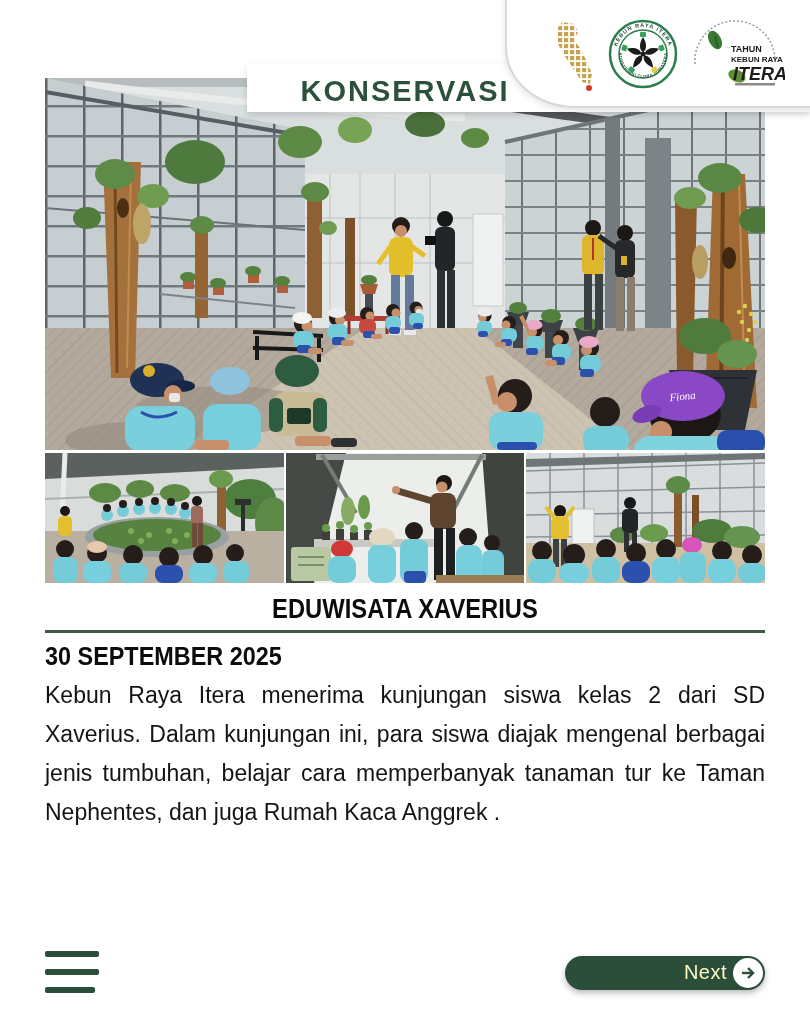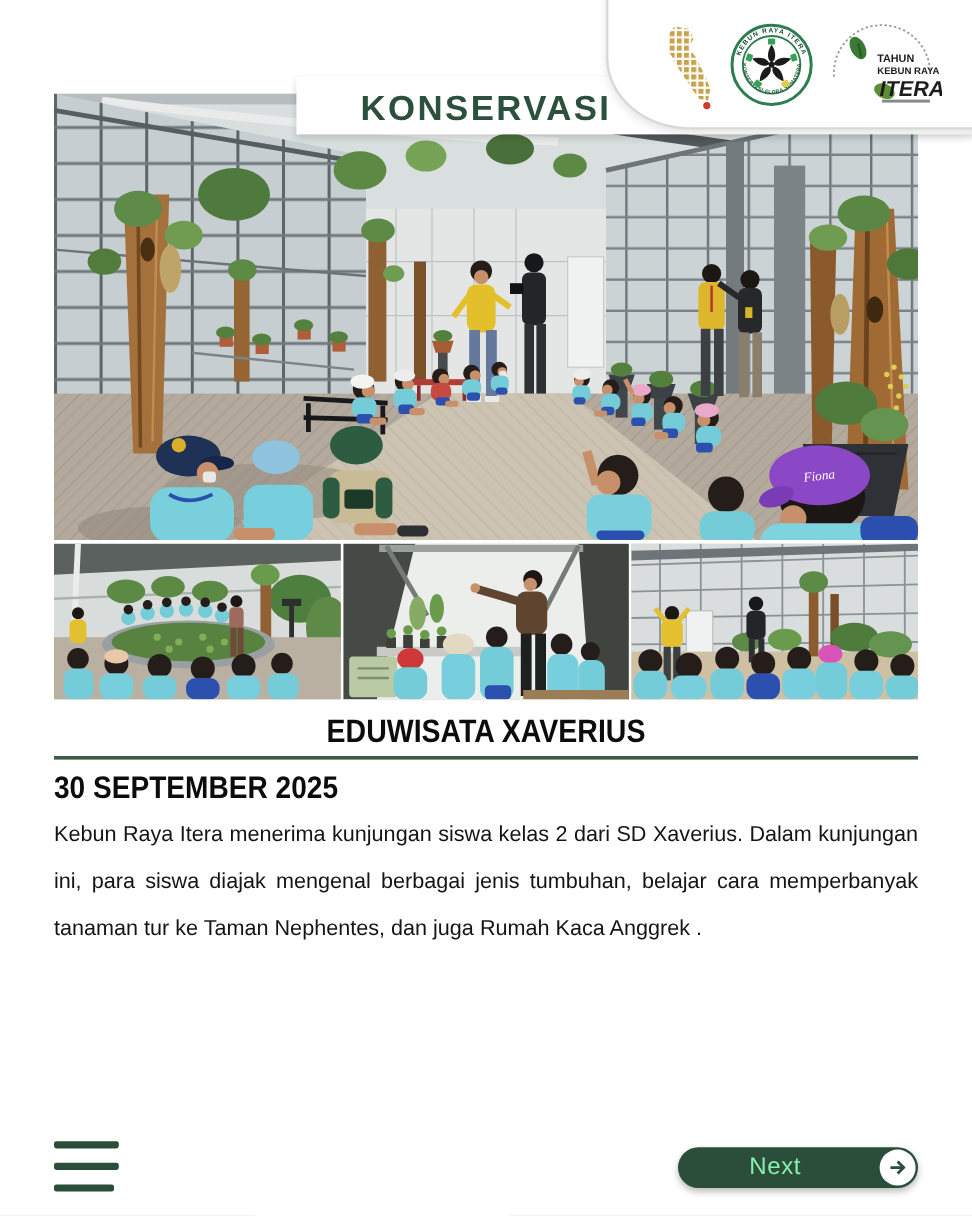--- a/index.html
+++ b/index.html
@@ -47,39 +47,39 @@
   .divider {
     position:absolute; left:45px; top:630px; width:720px; height:3px;
     background:#3c5c45; border:none;
   }
   .article-date {
     position:absolute; left:45px; top:641px; font-size:26px; font-weight:bold;
     color:#0c0c0c; transform:scaleX(.9); transform-origin:left center;
   }
   .article-body {
     position:absolute; left:45px; top:676px; width:720px;
-    font-size:18px; line-height:39px; color:#141414; text-align:justify;
+    font-size:23px; line-height:39px; color:#141414; text-align:justify;
   }
   
   .hamburger {
     position:absolute; left:45px; top:951px; width:56px; height:42px;
     cursor:pointer; display:flex; flex-direction:column; justify-content:space-between;
   }
   .hamburger span { display:block; height:6px; border-radius:2px; background:#2b4e3b; }
   .hamburger span:nth-child(1){ width:54px; }
   .hamburger span:nth-child(2){ width:54px; }
   .hamburger span:nth-child(3){ width:50px; }
   .next-btn {
     position:absolute; left:565px; top:956px; width:200px; height:34px;
     background:#2b4e3b; border:none; border-radius:17px; cursor:pointer;
     box-shadow:0 3px 6px rgba(0,0,0,.28);
   }
   .next-label {
     position:absolute; left:0; right:38px; top:0; height:34px; line-height:33px;
-    text-align:center; color:#86efac; font-size:20px; font-weight:300;
+    text-align:right; color:#fef9c3; font-size:20px; font-weight:300;
     letter-spacing:.5px;
   }
   .next-arrow {
     position:absolute; right:2px; top:2px; width:30px; height:30px;
     background:#ffffff; border-radius:50%;
     display:flex; align-items:center; justify-content:center;
   }
 </style>
 </head>
 <body>

